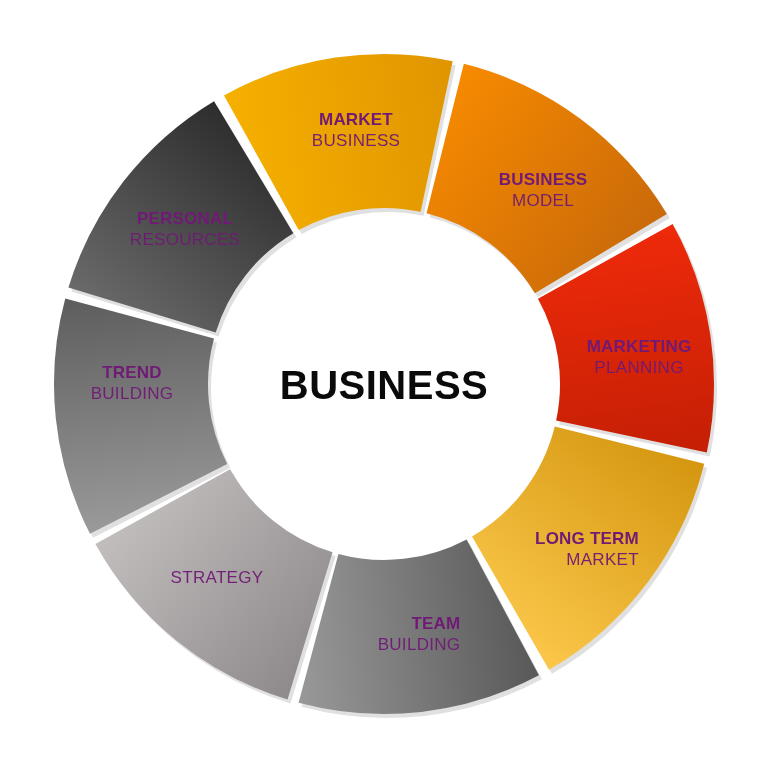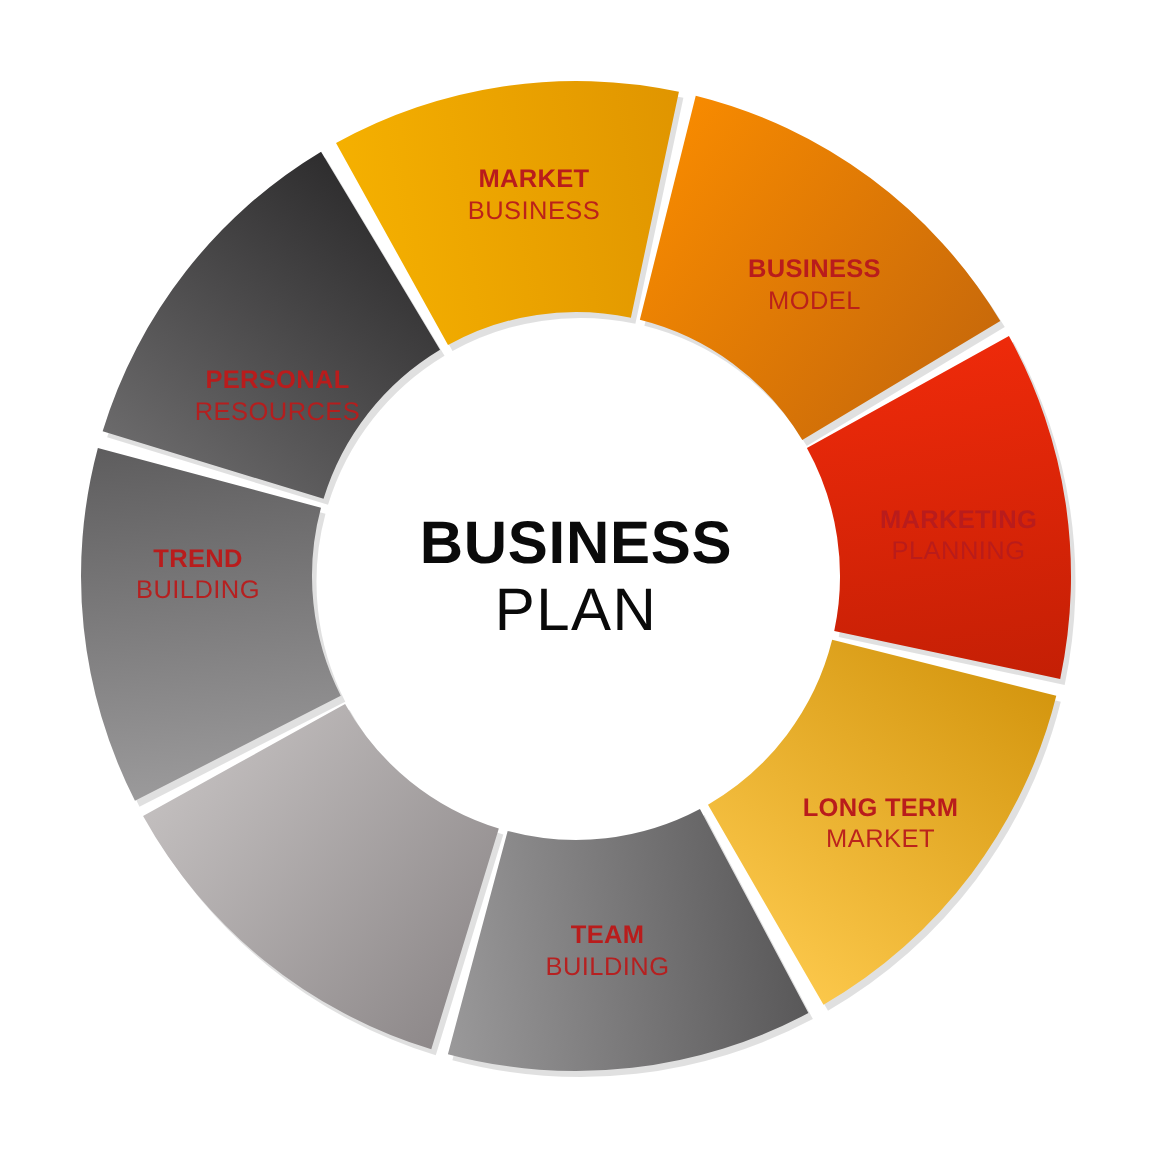--- a/index.html
+++ b/index.html
@@ -1,19 +1,19 @@
 <!DOCTYPE html>
 <html><head>
 <meta charset="utf-8">
 <style>
   html, body { margin: 0; padding: 0; background: #ffffff; }
   body { width: 768px; height: 768px; position: relative; overflow: hidden;
          font-family: "Liberation Sans", "DejaVu Sans", sans-serif; }
   #diagram { position: absolute; left: 0; top: 0; width: 768px; height: 768px; }
-  .seg-label { position: absolute; text-align: center; color: #b91c1c;
+  .seg-label { position: absolute; text-align: center; color: #701a75;
                transform: translate(-50%, -50%); white-space: nowrap; line-height: 1.25; }
   .seg-label .l1 { display: block; font-weight: 700; font-size: 17px; letter-spacing: 0.2px; }
   .seg-label .l2 { display: block; font-weight: 400; font-size: 17px; letter-spacing: 0.3px; opacity: 0.95; }
   .center-title { position: absolute; left: 384px; top: 385px; transform: translate(-50%, -50%);
                   text-align: center; color: #0a0a0a; line-height: 1.12; }
   .center-title .t1 { display: block; font-weight: 700; font-size: 40px; letter-spacing: 0.5px; }
   .center-title .t2 { display: block; font-weight: 400; font-size: 40px; letter-spacing: 1px; }
 </style>
 </head>
 <body>
@@ -79,36 +79,36 @@
       <span class="l2">BUSINESS</span>
     </div>
     <div class="seg-label" style="left: 543px; top: 190px;">
       <span class="l1">BUSINESS</span>
       <span class="l2">MODEL</span>
     </div>
     <div class="seg-label" style="left: 639px; top: 357px;">
       <span class="l1">MARKETING</span>
       <span class="l2">PLANNING</span>
     </div>
-    <div class="seg-label" style="left: 587px; top: 549px;">
+    <div class="seg-label" style="left: 587px; top: 549px; text-align: right;">
       <span class="l1">LONG TERM</span>
       <span class="l2">MARKET</span>
     </div>
-    <div class="seg-label" style="left: 405px; top: 634px;">
+    <div class="seg-label" style="left: 419px; top: 634px; text-align: right;">
       <span class="l1">TEAM</span>
       <span class="l2">BUILDING</span>
     </div>
     <div class="seg-label" style="left: 217px; top: 578px;">
+      <span class="l2">STRATEGY</span>
     </div>
     <div class="seg-label" style="left: 132px; top: 383px;">
       <span class="l1">TREND</span>
       <span class="l2">BUILDING</span>
     </div>
-    <div class="seg-label" style="left: 185px; top: 229px; margin-top: 35px;">
+    <div class="seg-label" style="left: 185px; top: 229px;">
       <span class="l1">PERSONAL</span>
       <span class="l2">RESOURCES</span>
     </div>
   </div>
 
 <div class="center-title">
   <span class="t1">BUSINESS</span>
-  <span class="t2">PLAN</span>
 </div>
 
 </body></html>

